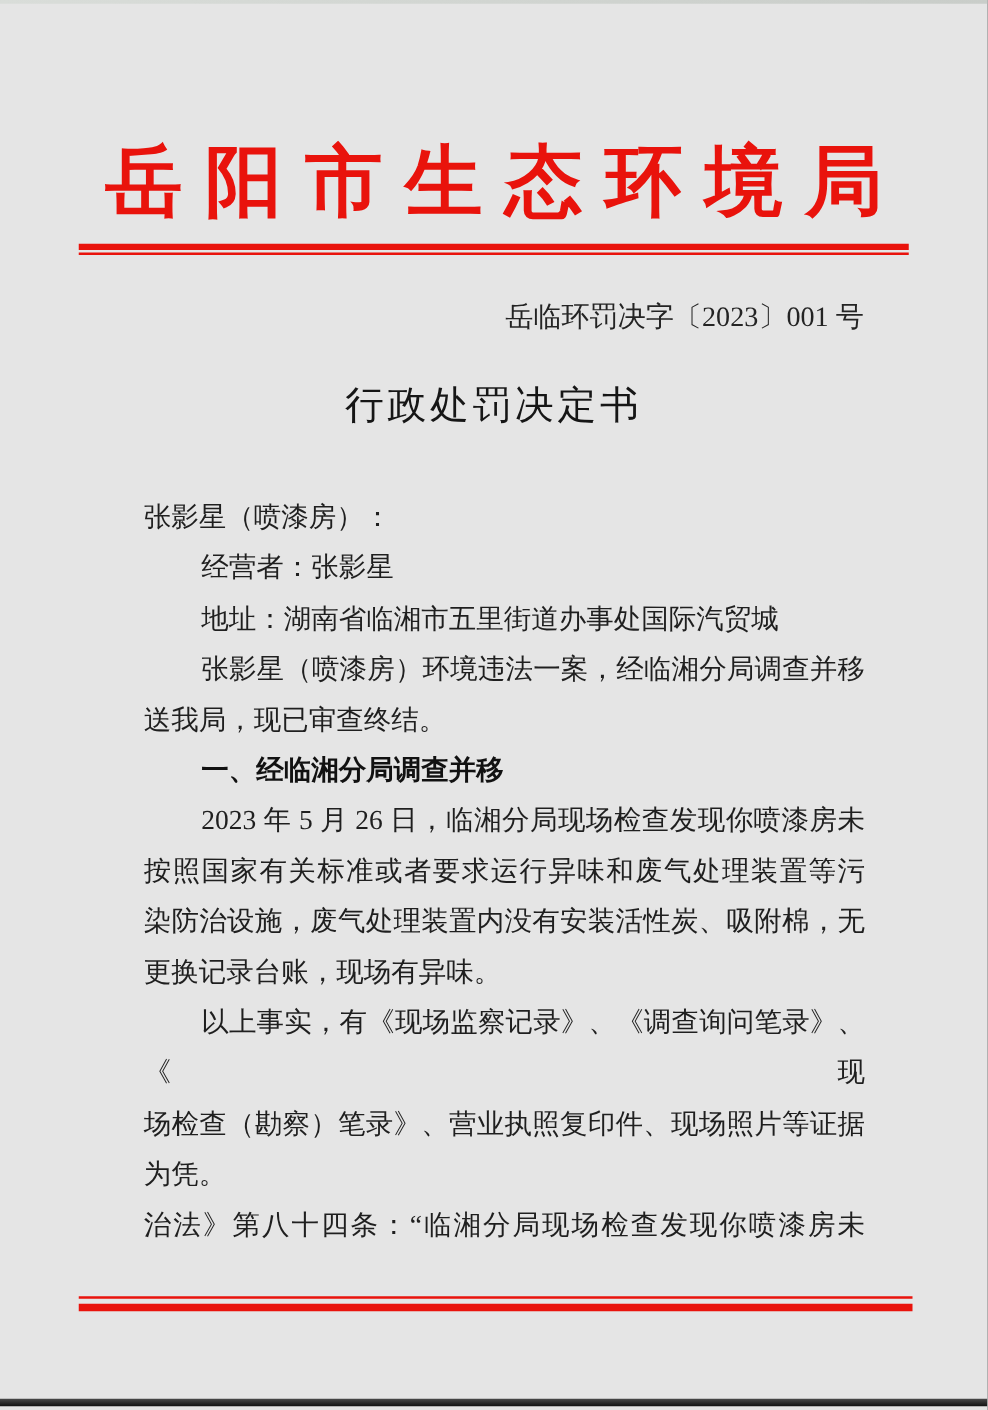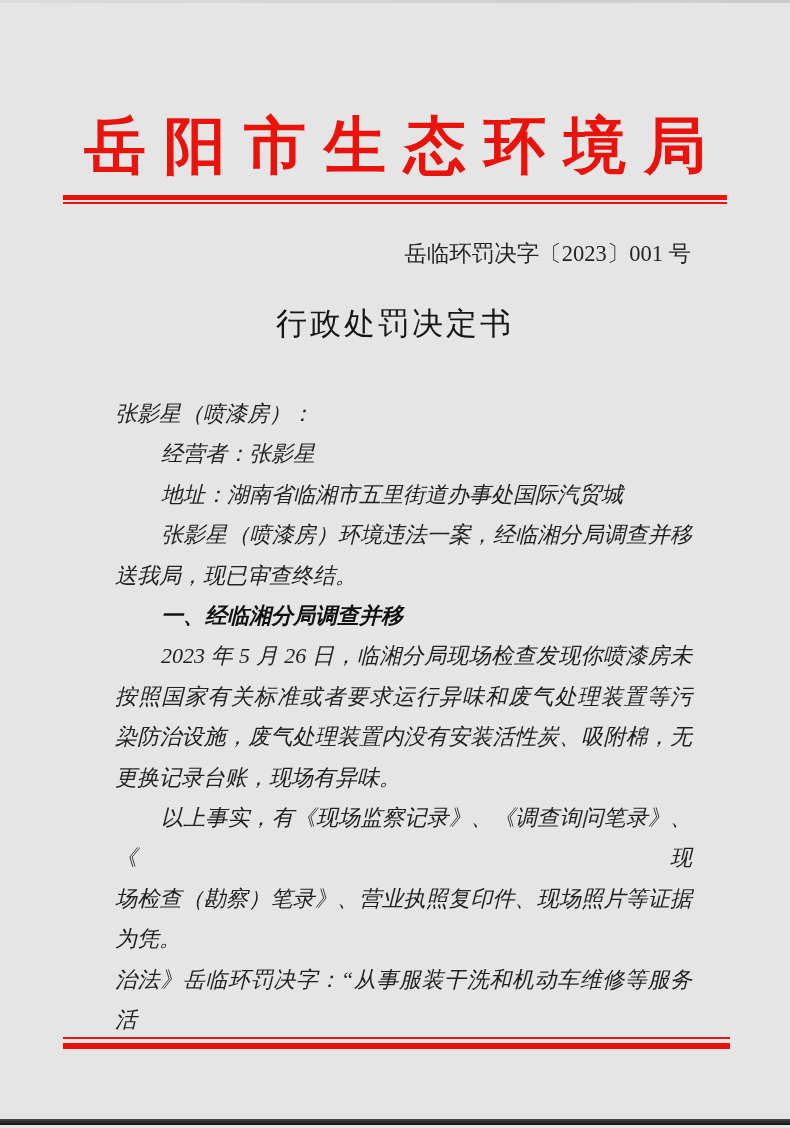--- a/index.html
+++ b/index.html
@@ -51,21 +51,20 @@
     text-align: center;
     font-size: 31px;
     font-weight: normal;
     line-height: 44px;
     letter-spacing: 3px;
     color: #161616;
   }
   .body-block {
     margin: 48px 0 0 115px;
     width: 577px;
-    font-style: italic;
   }
   .bline {
     font-size: 22px;
     line-height: 40.4px;
     text-align: justify;
     text-align-last: justify;
     white-space: normal;
   }
   .bline.last { text-align-last: left; }
   .bline.indent { text-indent: 46px; }
@@ -117,21 +116,21 @@
     <div class="bline indent">张影星（喷漆房）环境违法一案，经临湘分局调查并移</div>
     <div class="bline last">送我局，现已审查终结。</div>
     <div class="bline indent last hei">一、经临湘分局调查并移</div>
     <div class="bline indent">2023 年 5 月 26 日，临湘分局现场检查发现你喷漆房未</div>
     <div class="bline">按照国家有关标准或者要求运行异味和废气处理装置等污</div>
     <div class="bline">染防治设施，废气处理装置内没有安装活性炭、吸附棉，无</div>
     <div class="bline last">更换记录台账，现场有异味。</div>
     <div class="bline indent">以上事实，有《现场监察记录》、《调查询问笔录》、《现</div>
     <div class="bline">场检查（勘察）笔录》、营业执照复印件、现场照片等证据</div>
     <div class="bline last">为凭。</div>
-    <div class="bline">治法》岳临环罚决字：“从事服装干洗和机动车维修等服务活</div>
+    <div class="bline">治法》第八十四条：“临湘分局现场检查发现你喷漆房未</div>
   </div>
 
   <div class="bottom-rule">
     <div class="thin"></div>
     <div class="gap"></div>
     <div class="thick"></div>
   </div>
 
   <div class="page-bottom-edge"></div>
 

